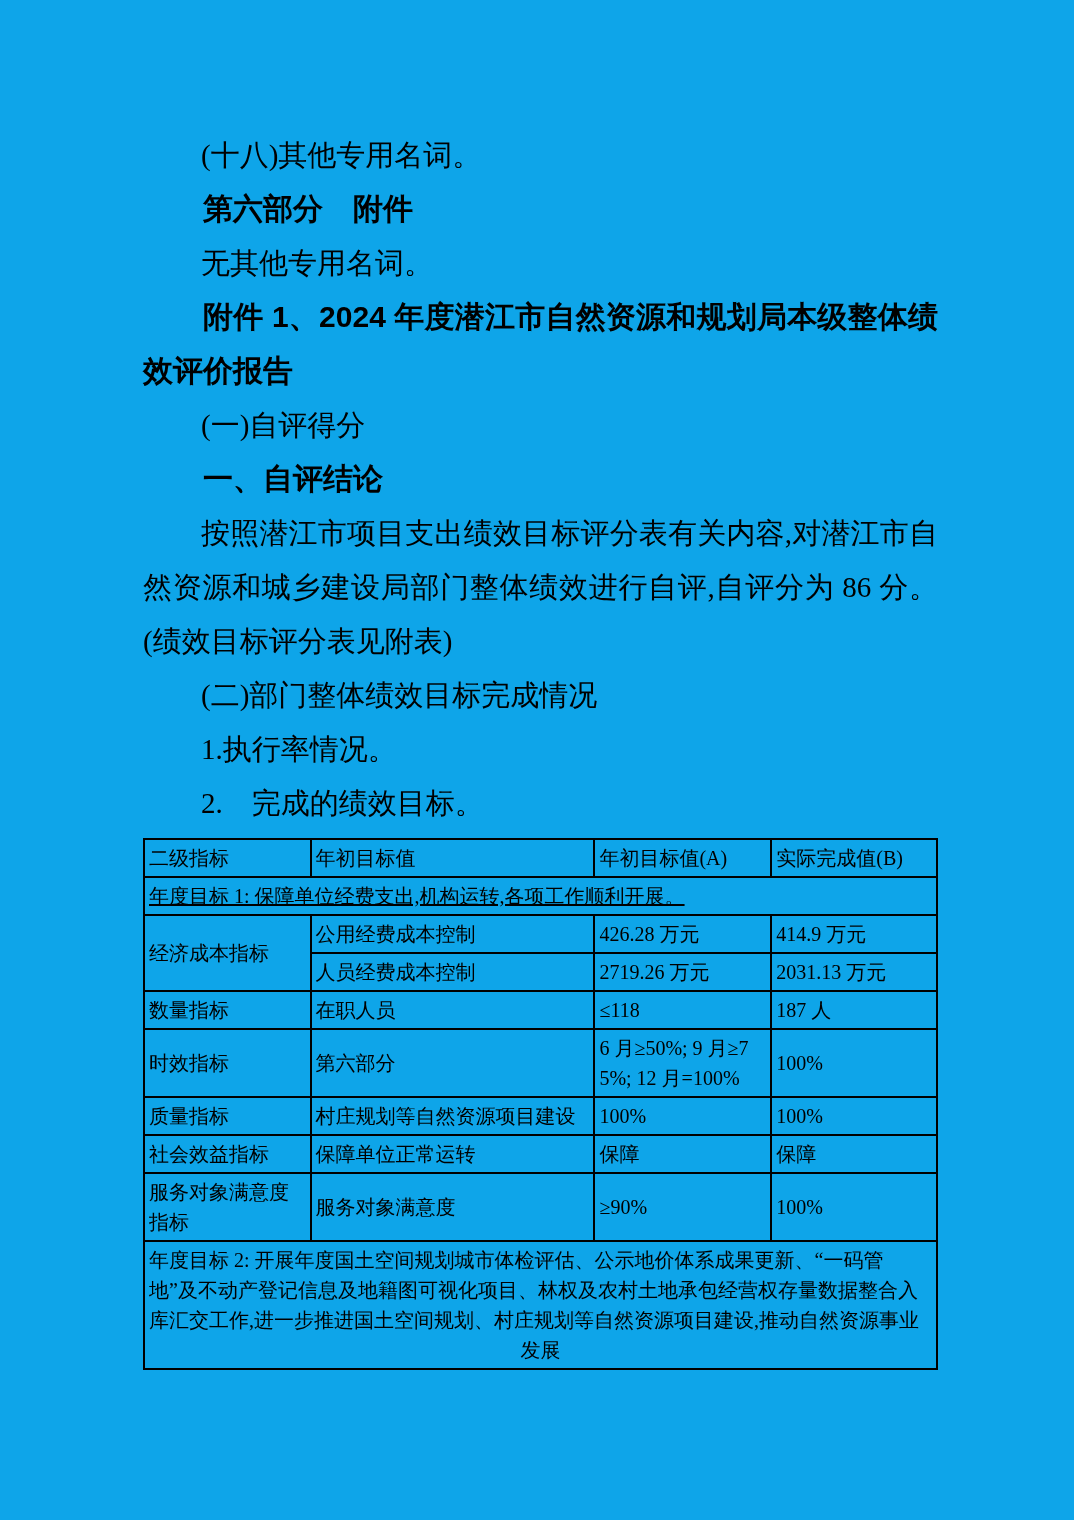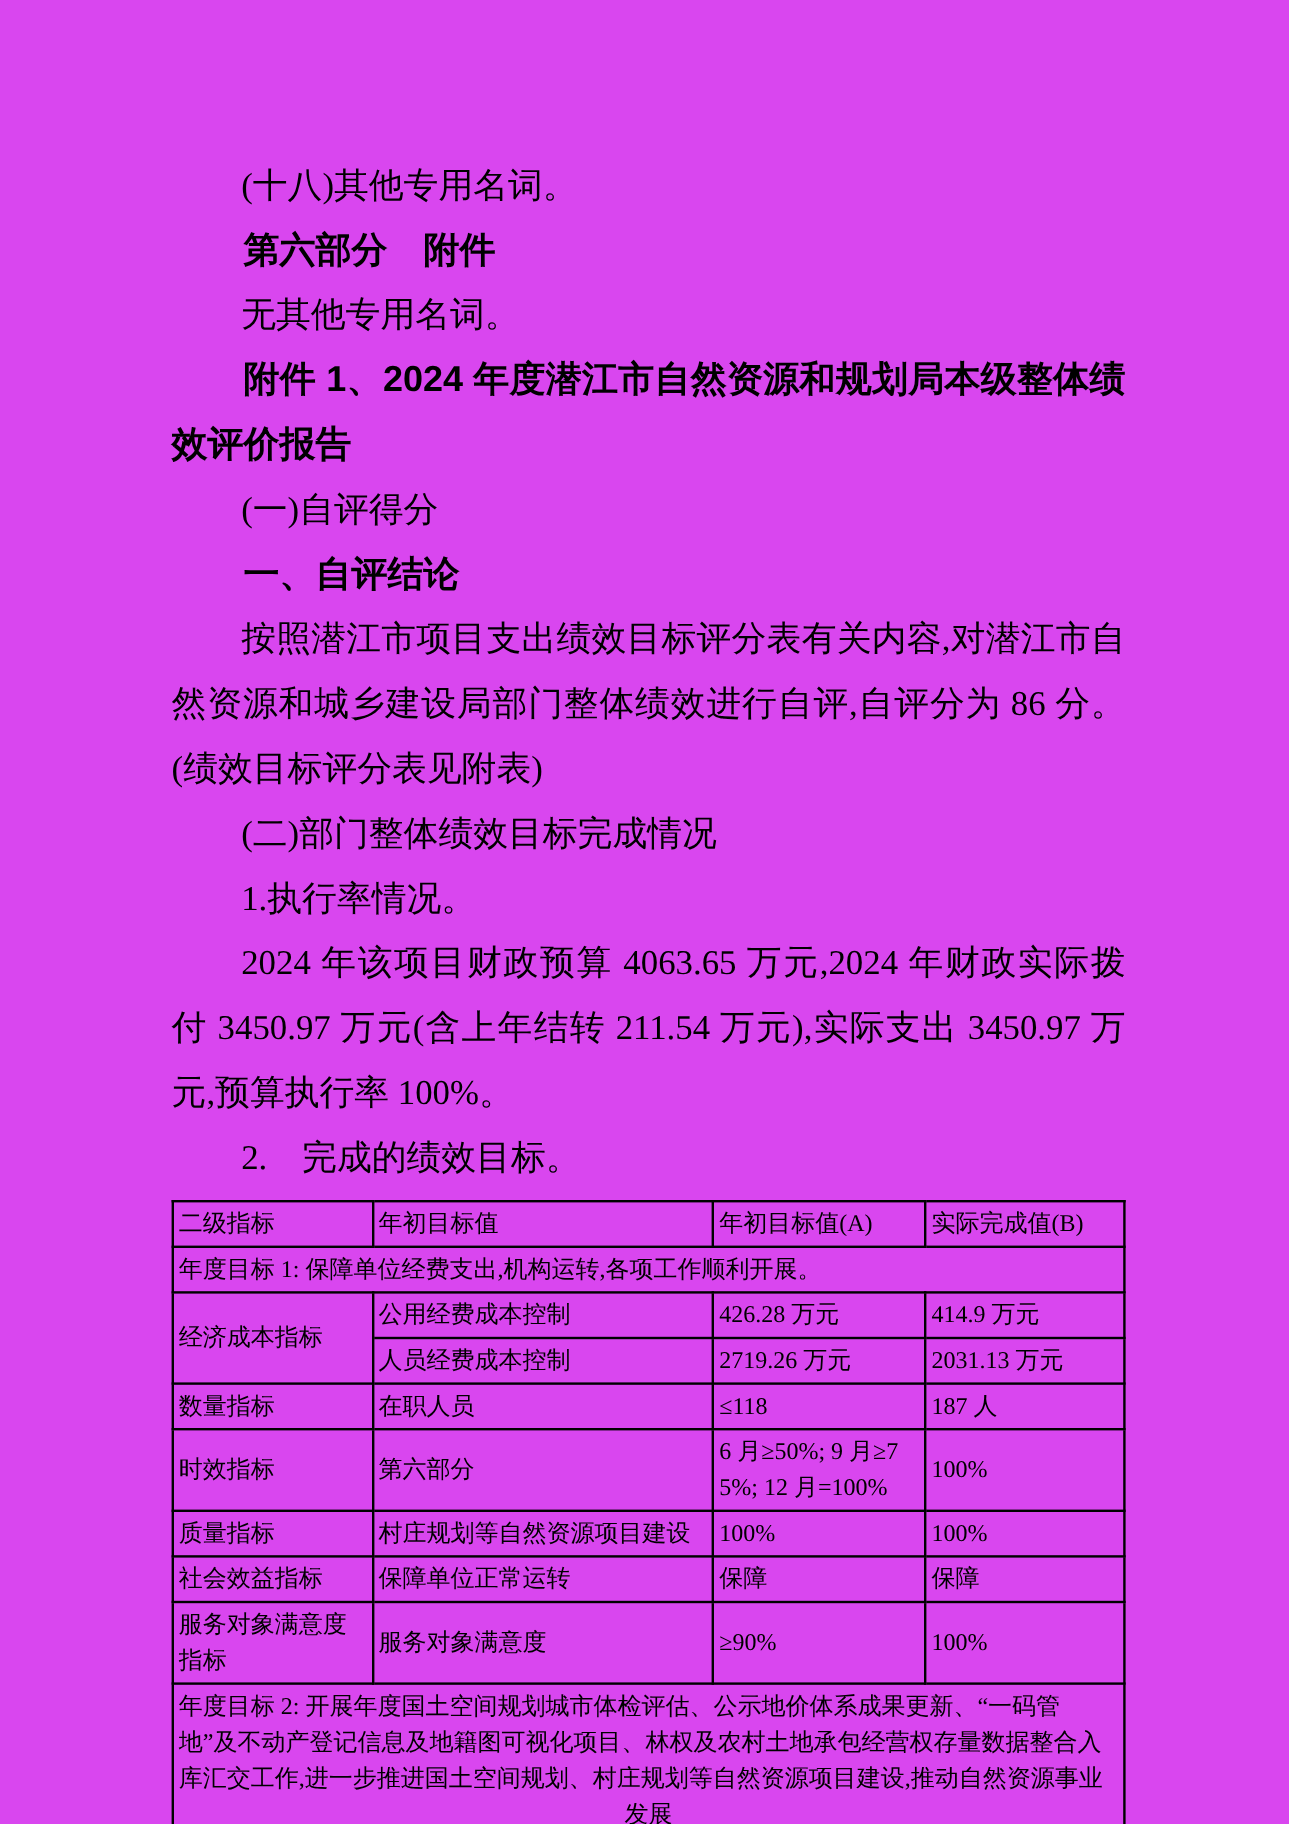--- a/index.html
+++ b/index.html
@@ -1,17 +1,17 @@
 <!DOCTYPE html>
 <html><head>
 <meta charset="utf-8">
 <style>
   html, body { margin:0; padding:0; background:#ffffff; }
   .page {
-    width:1074px; height:1520px; background:#d946ef; color:#000000;
+    width:1074px; height:1520px; background:#0ea5e9; color:#000000;
     box-sizing:border-box; padding:128px 136px 0 143px;
     font-family:"Liberation Serif","DejaVu Serif",serif;
     font-size:29px; position:relative; overflow:hidden;
   }
   .para {
     margin:0; line-height:54px; text-align:justify; text-indent:2em;
     word-break:break-all;
   }
   .heading {
     font-family:"Liberation Sans","DejaVu Sans",sans-serif;
@@ -19,38 +19,37 @@
   }
   .ptable {
     width:100%; border-collapse:collapse; table-layout:fixed;
     font-size:20px; margin-top:8px;
   }
   .ptable th, .ptable td {
     border:2px solid #000000; padding:3px 4px; text-align:left;
     vertical-align:middle; font-weight:normal; line-height:30px;
     word-break:break-all;
   }
-  .goal-cell  { text-align:center; line-height:30px; }
+  .goal-cell  { text-align:center; line-height:30px;text-decoration:underline; }
   .goal2-cell { text-align:justify; text-align-last:center; line-height:33px; padding:4px 6px; }
 </style>
 </head>
 <body>
 
 <div class="page">
 
   <p class="para">(十八)其他专用名词。</p>
   <p class="para heading">第六部分　附件</p>
   <p class="para">无其他专用名词。</p>
   <p class="para heading">附件 1、2024 年度潜江市自然资源和规划局本级整体绩效评价报告</p>
   <p class="para">(一)自评得分</p>
   <p class="para heading">一、自评结论</p>
   <p class="para">按照潜江市项目支出绩效目标评分表有关内容,对潜江市自然资源和城乡建设局部门整体绩效进行自评,自评分为 86 分。(绩效目标评分表见附表)</p>
   <p class="para">(二)部门整体绩效目标完成情况</p>
   <p class="para">1.执行率情况。</p>
-  <p class="para">2024 年该项目财政预算 4063.65 万元,2024 年财政实际拨付 3450.97 万元(含上年结转 211.54 万元),实际支出 3450.97 万元,预算执行率 100%。</p>
   <p class="para">2.　完成的绩效目标。</p>
 
   <table class="ptable">
     <colgroup>
       <col style="width:21%">
       <col style="width:35.8%">
       <col style="width:22.3%">
       <col style="width:20.9%">
     </colgroup>
     <thead>

